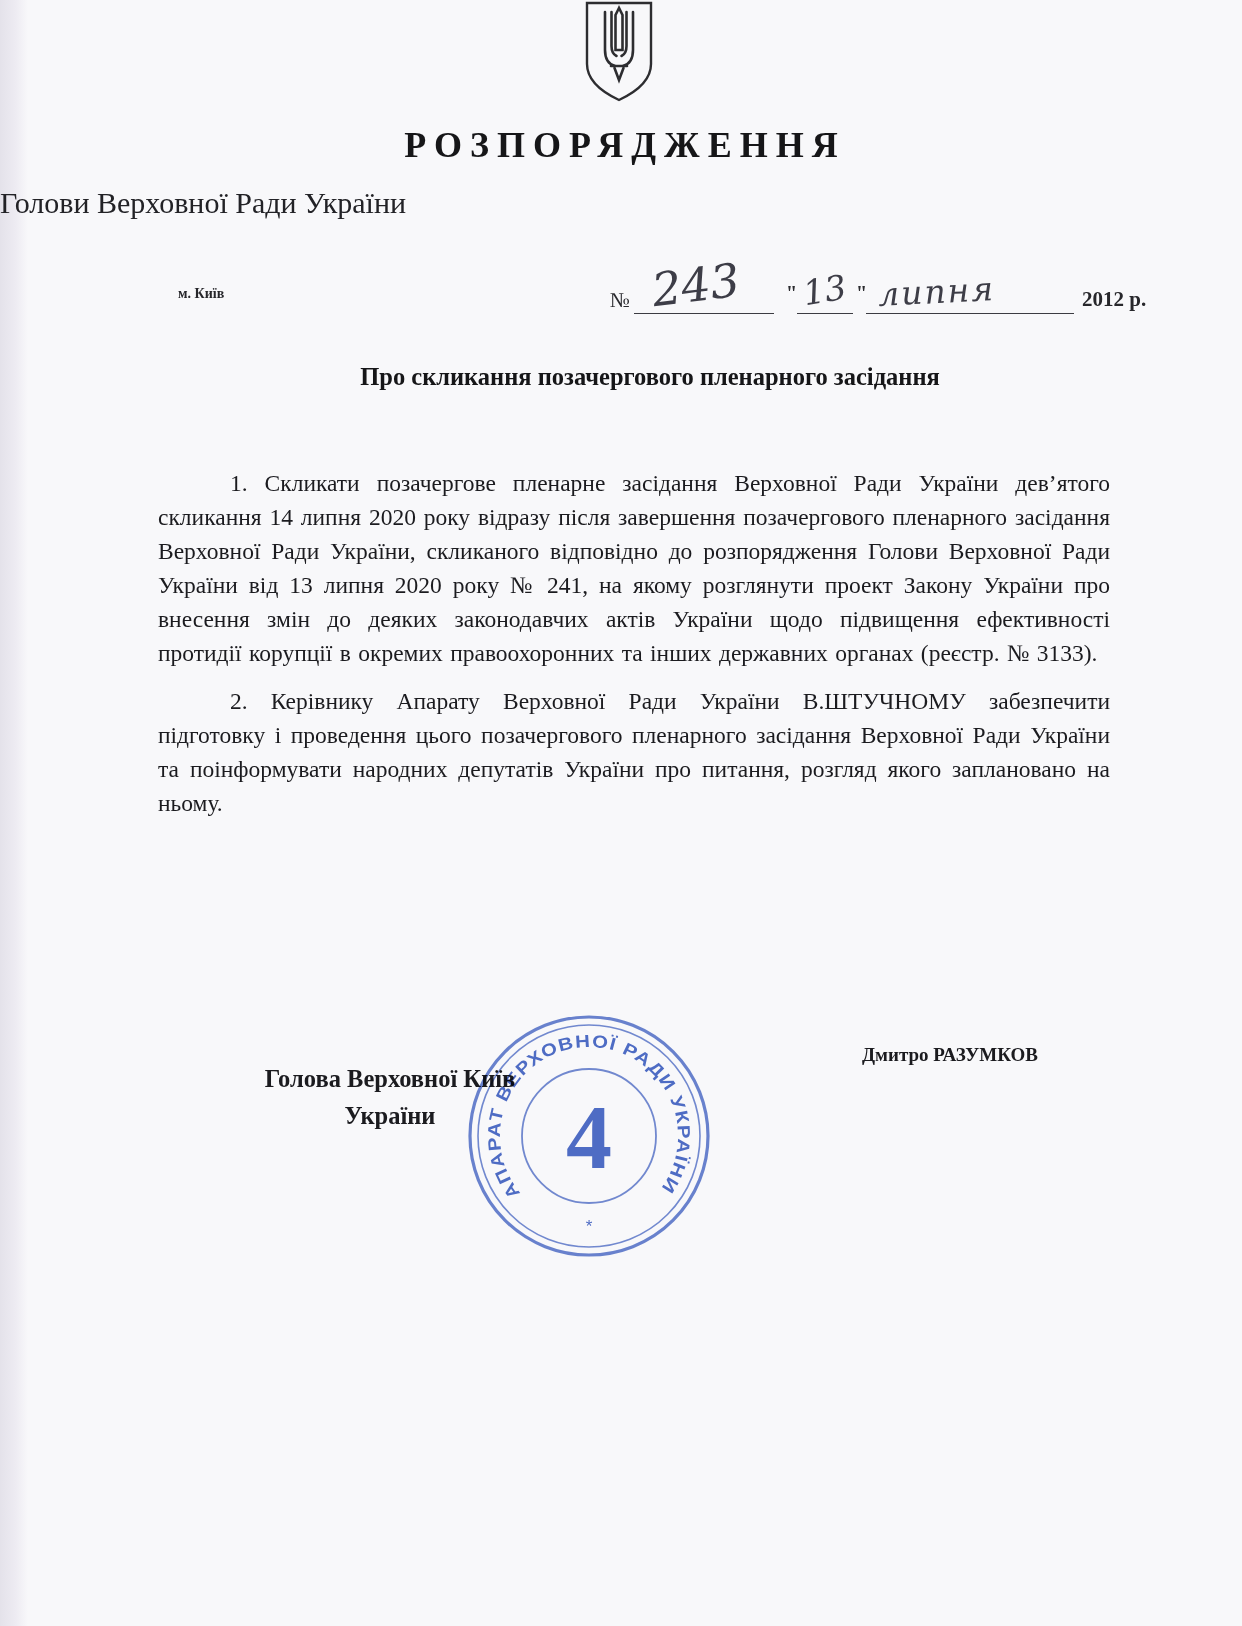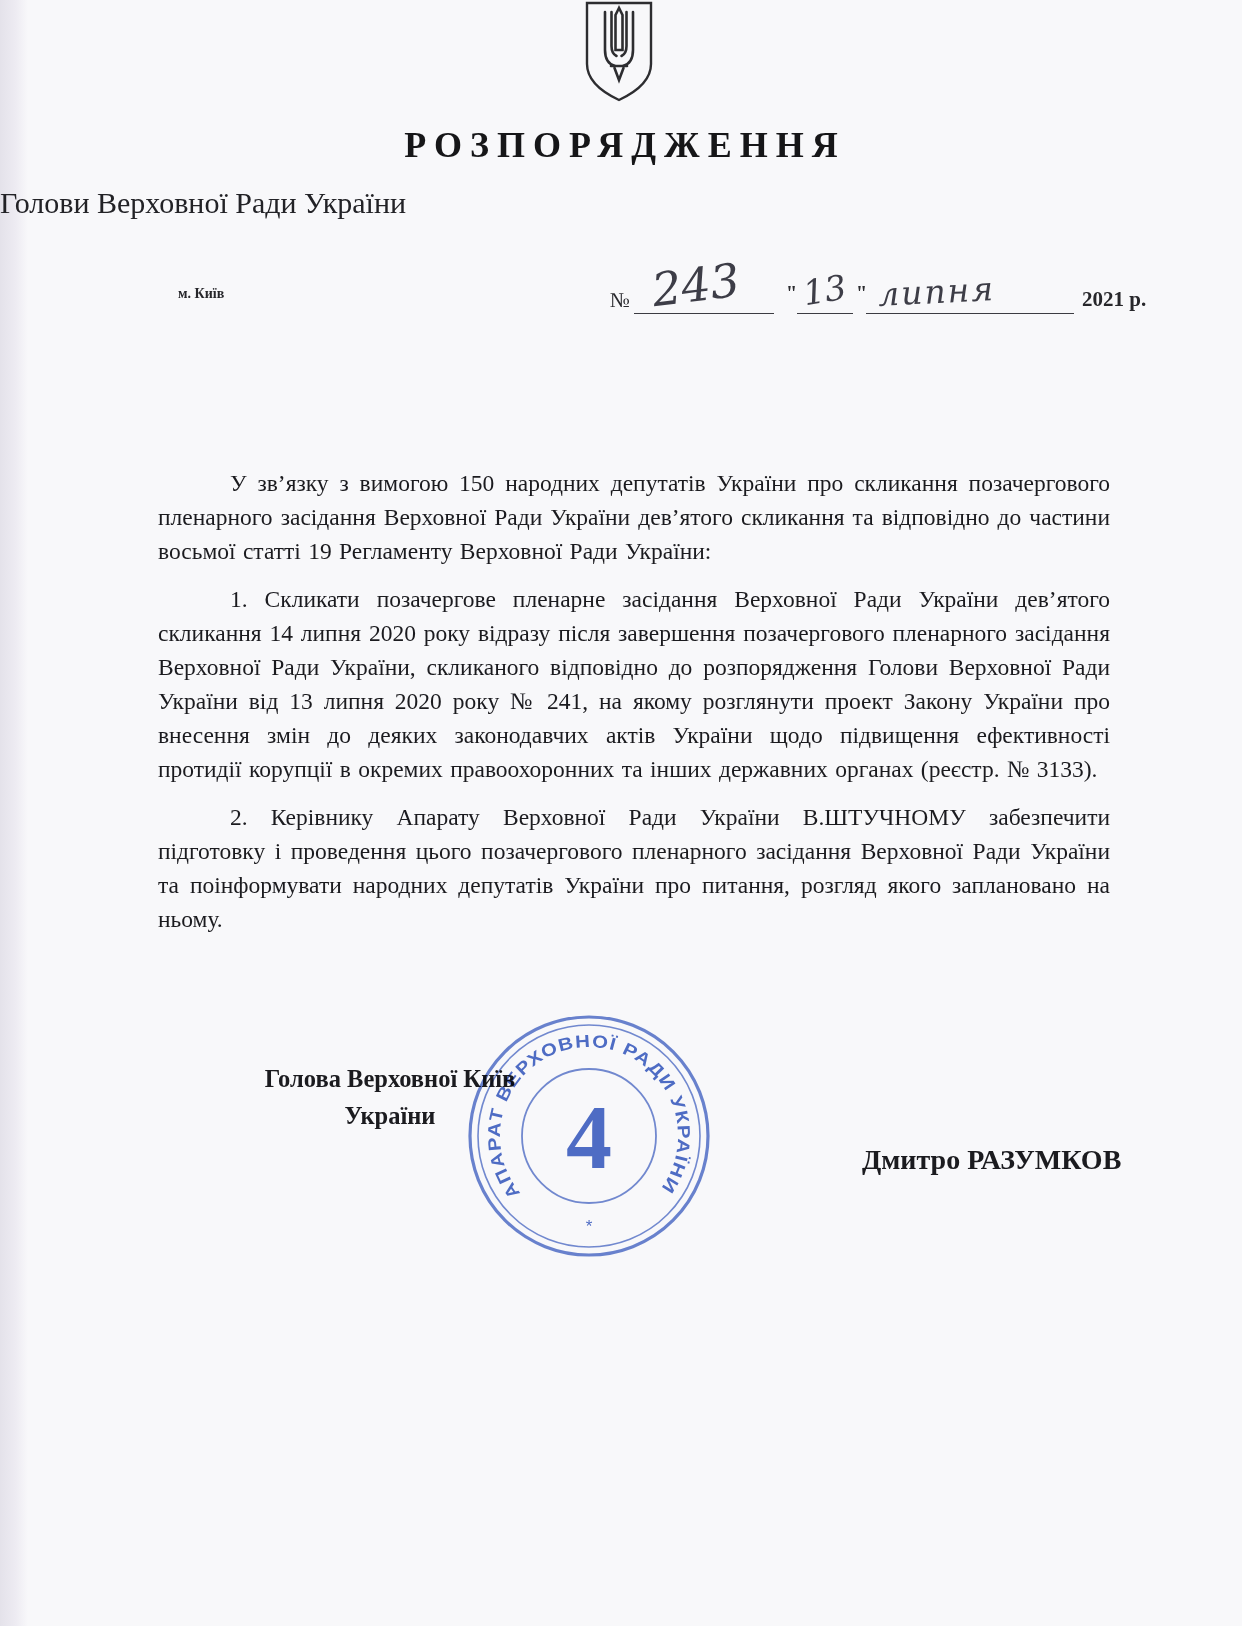--- a/index.html
+++ b/index.html
@@ -60,22 +60,22 @@
     word-spacing:1.5px;color:#1b1b1f;
   }
   .body-text p{margin:0 0 14px 0;text-indent:72px;}
   
   .sig-position{
     position:absolute;left:235px;top:1060px;width:310px;
     text-align:center;font-weight:bold;font-size:24.5px;line-height:37px;
     color:#1b1b1f;
   }
   .sig-name{
-    position:absolute;left:862px;top:1144px;
-    font-weight:bold;font-size:28px;color:#1b1b1f;white-space:nowrap;
+    position:absolute;left:862px;top:1044px;
+    font-weight:bold;font-size:19px;color:#1b1b1f;white-space:nowrap;
   }
   
   .stamp{
     position:absolute;left:465px;top:1012px;width:248px;height:248px;
     mix-blend-mode:multiply;opacity:.9;
   }
   .stamp text{font-family:"Liberation Sans","DejaVu Sans",sans-serif;}
   .stamp .ring-text{font-size:17.5px;font-weight:bold;letter-spacing:1px;}
   .stamp .big-num{font-family:"Liberation Serif","DejaVu Serif",serif;font-size:92px;font-weight:bold;}
   .stamp .star{font-size:17px;}
@@ -105,27 +105,27 @@
   <div class="meta-city">м. Київ</div>
   <span class="num-label">№</span>
   <span class="hand hw-number">243</span>
   <div class="u-line u-number"></div>
   <span class="quote q-open">"</span>
   <span class="hand hw-day">13</span>
   <div class="u-line u-day"></div>
   <span class="quote q-close">"</span>
   <span class="hand hw-month">липня</span>
   <div class="u-line u-month"></div>
-  <span class="year-label">2021 р.</span>
+  <span class="year-label">2012 р.</span>
 
   <div class="subject">
+    <div>Про скликання позачергового пленарного засідання</div>
   </div>
 
   <div class="body-text">
-    <p>У зв’язку з вимогою 150 народних депутатів України про скликання позачергового пленарного засідання Верховної Ради України дев’ятого скликання та відповідно до частини восьмої статті 19 Регламенту Верховної Ради України:</p>
     <p>1. Скликати позачергове пленарне засідання Верховної Ради України дев’ятого скликання 14 липня 2020 року відразу після завершення позачергового пленарного засідання Верховної Ради України, скликаного відповідно до розпорядження Голови Верховної Ради України від 13 липня 2020 року № 241, на якому розглянути проект Закону України про внесення змін до деяких законодавчих актів України щодо підвищення ефективності протидії корупції в окремих правоохоронних та інших державних органах (реєстр. № 3133).</p>
     <p>2. Керівнику Апарату Верховної Ради України В.ШТУЧНОМУ забезпечити підготовку і проведення цього позачергового пленарного засідання Верховної Ради України та поінформувати народних депутатів України про питання, розгляд якого заплановано на ньому.</p>
   </div>
 
   <div class="sig-position">
     <div>Голова Верховної Київ</div>
     <div>України</div>
   </div>
   <div class="sig-name">Дмитро РАЗУМКОВ</div>
 

